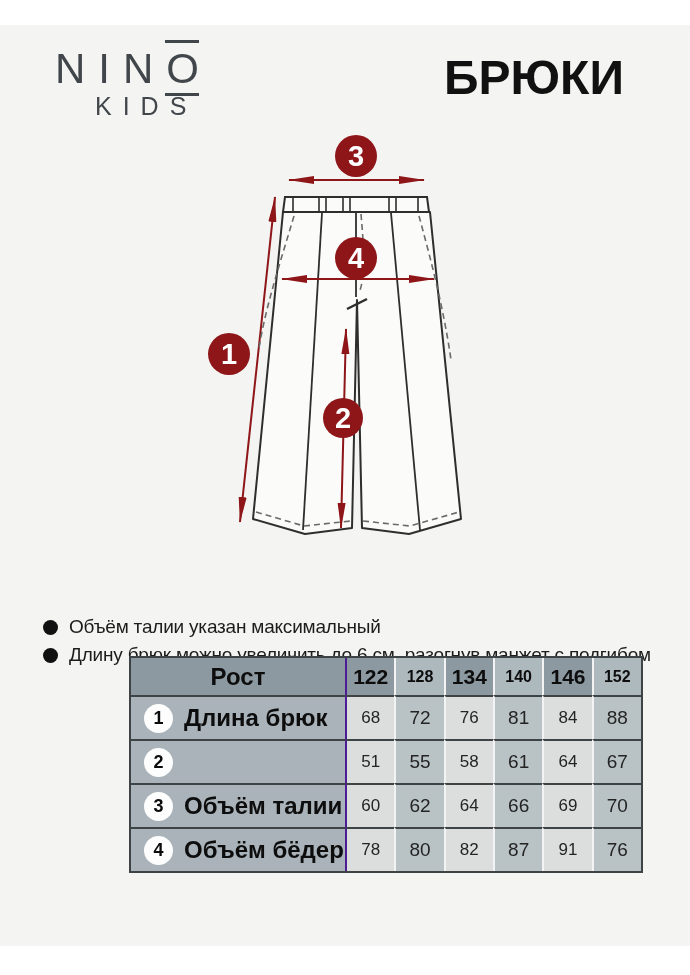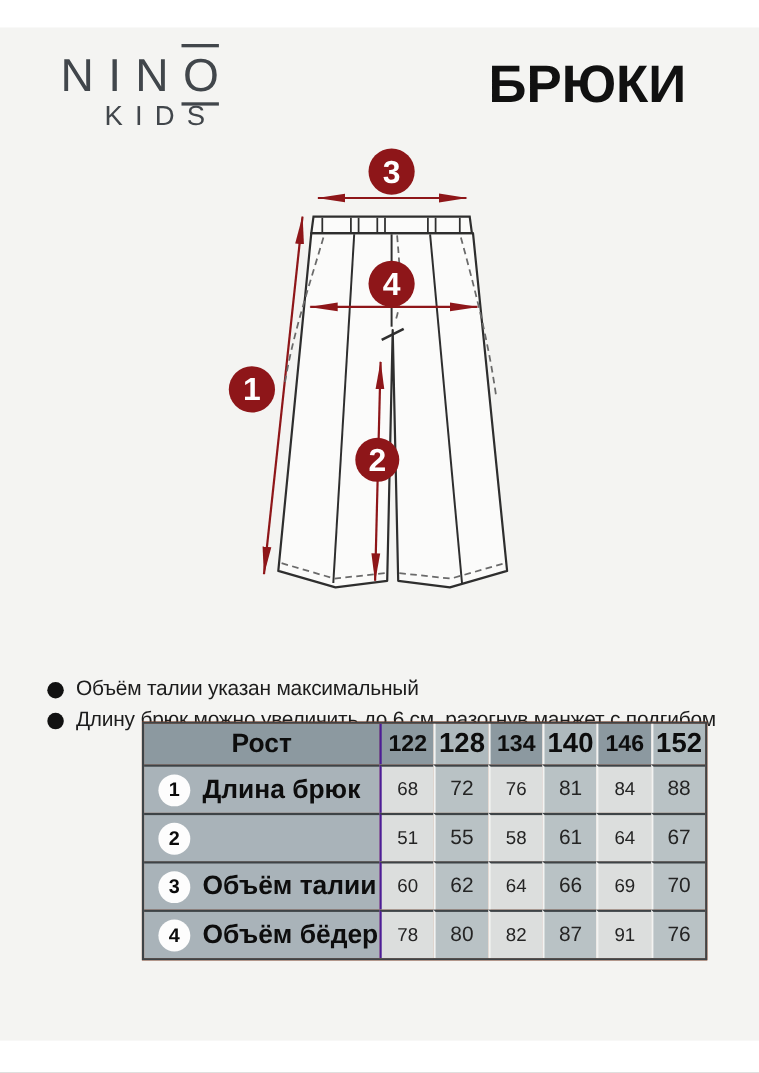--- a/index.html
+++ b/index.html
@@ -43,21 +43,21 @@
     border:2px solid #3e4346;
     background:#c2410c;
     margin-left:36px;
   }
   .cell { display:flex; align-items:center; justify-content:center; }
   .cell.bt { border-top:2px solid #3e4346; }
   .cell.sep-light { border-left:2px solid #f2f3f2; }
   .cell.sep-dark { border-left:2px solid #4c1d95; }
   .hdr-label { background:#8c99a0; font-size:24px; font-weight:bold; color:#0d0d0d; }
   .hdr-size-a { background:#8c99a0; font-size:21px; font-weight:bold; color:#0d0d0d; }
-  .hdr-size-b { background:#aeb9bd; font-size:25px; font-weight:bold; color:#0d0d0d; }
+  .hdr-size-b { background:#aeb9bd; font-size:16px; font-weight:bold; color:#0d0d0d; }
   .row-label { background:#a9b3b9; justify-content:flex-start; padding-left:13px; }
   .val-a { background:#dcdedd; font-size:17px; color:#242424; }
   .val-b { background:#b9c2c5; font-size:19px; color:#242424; }
   .numball {
     width:29px; height:29px; border-radius:50%; background:#fdfdfd;
     display:flex; align-items:center; justify-content:center;
     font-size:18px; font-weight:bold; color:#0b0b0b; margin-right:11px; flex:0 0 auto;
   }
   .rowlabel { font-size:24px; font-weight:bold; color:#0d0d0d; white-space:nowrap; }
 </style>

